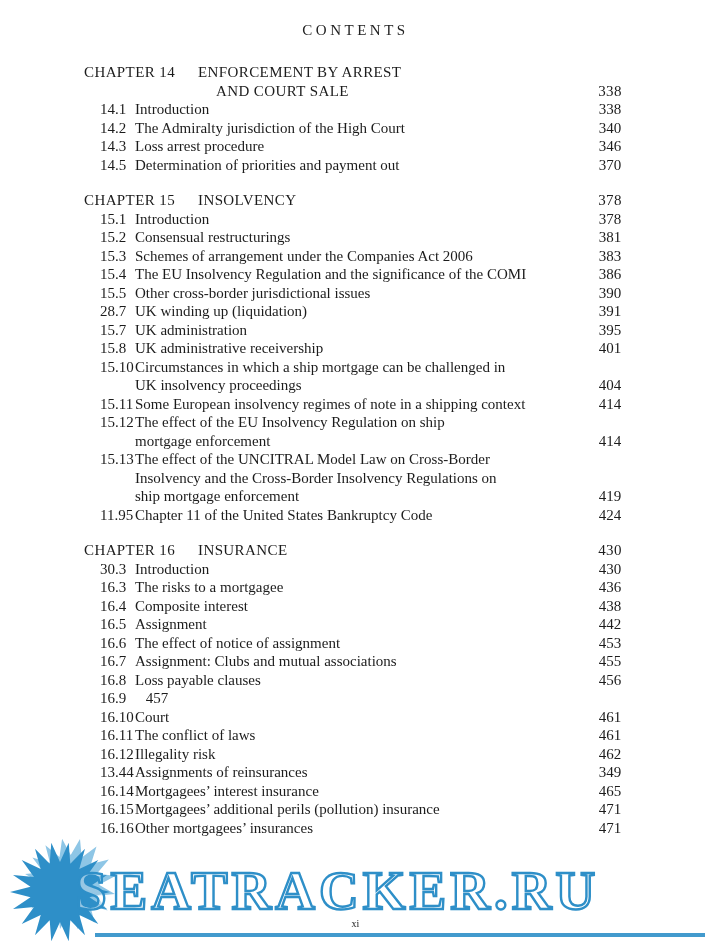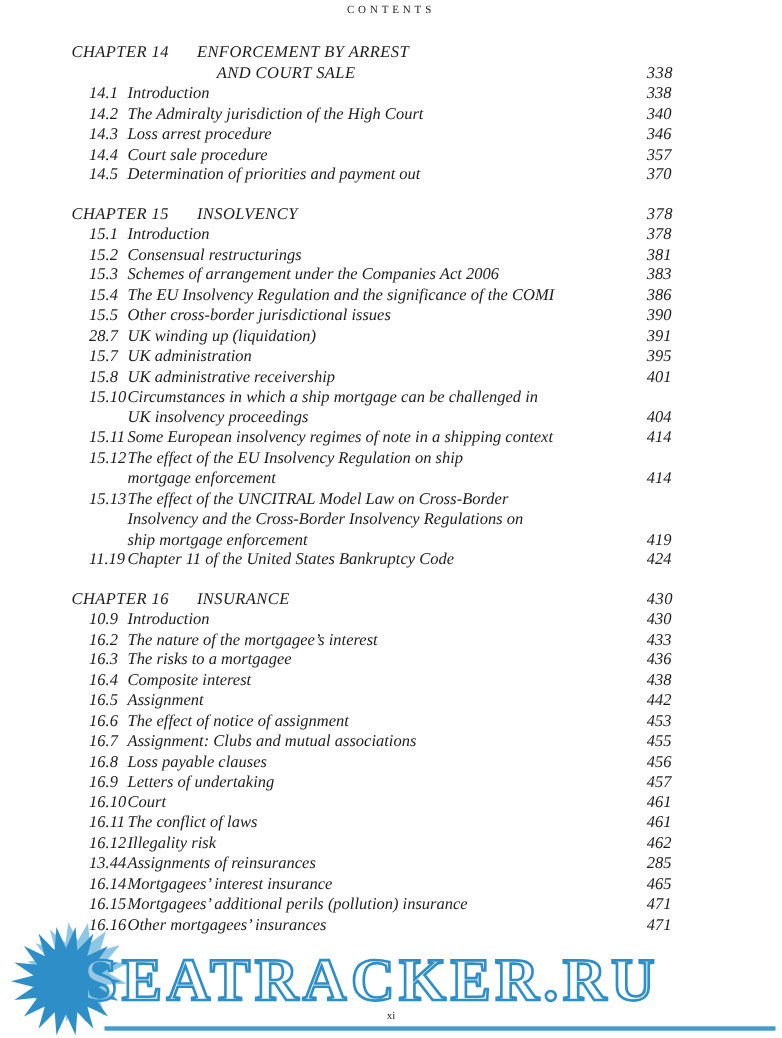--- a/index.html
+++ b/index.html
@@ -6,44 +6,43 @@
   .page{
     position:relative;
     width:711px;height:944px;
     margin:0 auto;
     background:#ffffff;
     font-family:"Liberation Serif", serif;
     color:#1c1c1c;
     overflow:hidden;
   }
   .contents-header{
-    padding-top:4px;
+    padding-top:22px;
     text-align:center;
-    font-size:10px;
+    font-size:15px;
     letter-spacing:3.5px;
     color:#222;
   }
   .toc{
-    margin:24px 79px 0 65px;
-    font-style:italic;
+    margin:24px 79px 0 84px;
   }
   .row{
     display:flex;
     align-items:baseline;
     font-size:15px;
     line-height:18.5px;
   }
   .chapter-block{margin-top:17px;}
   .chapter-block:first-child{margin-top:0;}
   .ch-row{letter-spacing:0.4px;}
   .ch-label{flex:none;width:114px;white-space:pre;}
   .ch-label.ch-cont{width:132px;}
   .num{flex:none;width:35px;padding-left:16px;white-space:pre;}
   .title{flex:1;}
-  .pg{flex:none;width:44px;text-align:left;}
+  .pg{flex:none;width:44px;text-align:center;}
   .footer-page{
     position:absolute;
     left:0;right:0;bottom:15px;
     text-align:center;
     font-size:10px;
     color:#222;
   }
   
   .watermark{
     position:absolute;
@@ -103,25 +102,20 @@
           <div class="num">14.2</div>
           <div class="title">The Admiralty jurisdiction of the High Court</div>
           <div class="pg">340</div>
         </div>
         <div class="row">
           <div class="num">14.3</div>
           <div class="title">Loss arrest procedure</div>
           <div class="pg">346</div>
         </div>
         <div class="row">
-          <div class="num">14.4</div>
-          <div class="title">Court sale procedure</div>
-          <div class="pg">357</div>
-        </div>
-        <div class="row">
           <div class="num">14.5</div>
           <div class="title">Determination of priorities and payment out</div>
           <div class="pg">370</div>
         </div>
       </div>
       <div class="chapter-block">
         <div class="row ch-row">
           <div class="ch-label">CHAPTER 15</div>
           <div class="title">INSOLVENCY</div>
           <div class="pg">378</div>
@@ -200,40 +194,35 @@
           <div class="num"></div>
           <div class="title">Insolvency and the Cross-Border Insolvency Regulations on</div>
           <div class="pg"></div>
         </div>
         <div class="row">
           <div class="num"></div>
           <div class="title">ship mortgage enforcement</div>
           <div class="pg">419</div>
         </div>
         <div class="row">
-          <div class="num">11.19</div>
+          <div class="num">11.95</div>
           <div class="title">Chapter 11 of the United States Bankruptcy Code</div>
           <div class="pg">424</div>
         </div>
       </div>
       <div class="chapter-block">
         <div class="row ch-row">
           <div class="ch-label">CHAPTER 16</div>
           <div class="title">INSURANCE</div>
           <div class="pg">430</div>
         </div>
         <div class="row">
-          <div class="num">10.9</div>
+          <div class="num">30.3</div>
           <div class="title">Introduction</div>
           <div class="pg">430</div>
-        </div>
-        <div class="row">
-          <div class="num">16.2</div>
-          <div class="title">The nature of the mortgagee’s interest</div>
-          <div class="pg">433</div>
         </div>
         <div class="row">
           <div class="num">16.3</div>
           <div class="title">The risks to a mortgagee</div>
           <div class="pg">436</div>
         </div>
         <div class="row">
           <div class="num">16.4</div>
           <div class="title">Composite interest</div>
           <div class="pg">438</div>
@@ -253,42 +242,41 @@
           <div class="title">Assignment: Clubs and mutual associations</div>
           <div class="pg">455</div>
         </div>
         <div class="row">
           <div class="num">16.8</div>
           <div class="title">Loss payable clauses</div>
           <div class="pg">456</div>
         </div>
         <div class="row">
           <div class="num">16.9</div>
-          <div class="title">Letters of undertaking</div>
           <div class="pg">457</div>
         </div>
         <div class="row">
           <div class="num">16.10</div>
           <div class="title">Court</div>
           <div class="pg">461</div>
         </div>
         <div class="row">
           <div class="num">16.11</div>
           <div class="title">The conflict of laws</div>
           <div class="pg">461</div>
         </div>
         <div class="row">
           <div class="num">16.12</div>
           <div class="title">Illegality risk</div>
           <div class="pg">462</div>
         </div>
         <div class="row">
           <div class="num">13.44</div>
           <div class="title">Assignments of reinsurances</div>
-          <div class="pg">285</div>
+          <div class="pg">349</div>
         </div>
         <div class="row">
           <div class="num">16.14</div>
           <div class="title">Mortgagees’ interest insurance</div>
           <div class="pg">465</div>
         </div>
         <div class="row">
           <div class="num">16.15</div>
           <div class="title">Mortgagees’ additional perils (pollution) insurance</div>
           <div class="pg">471</div>

